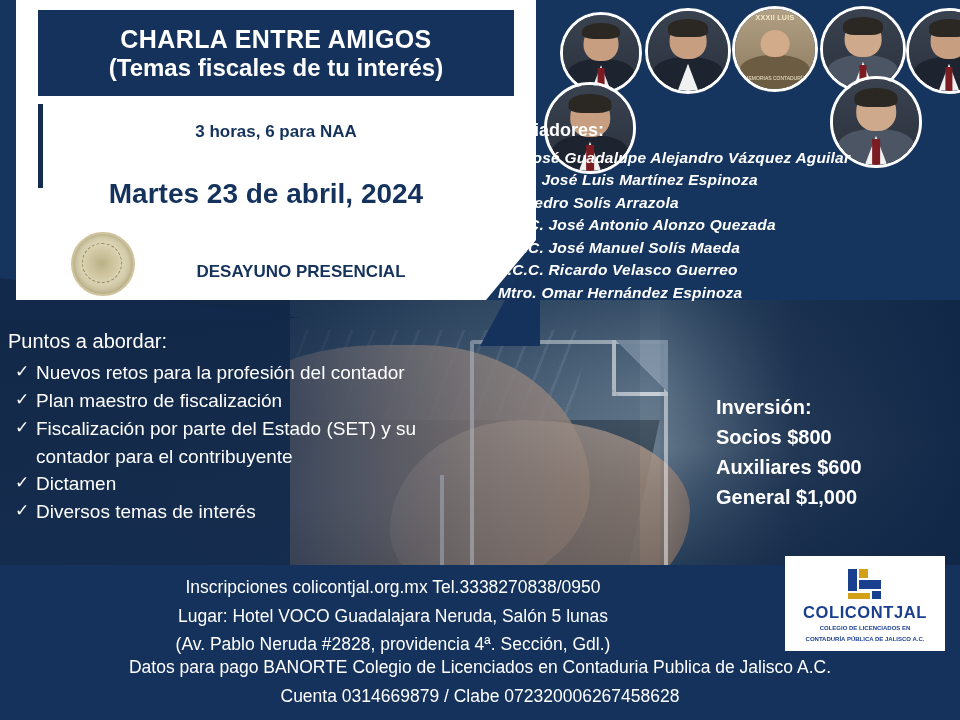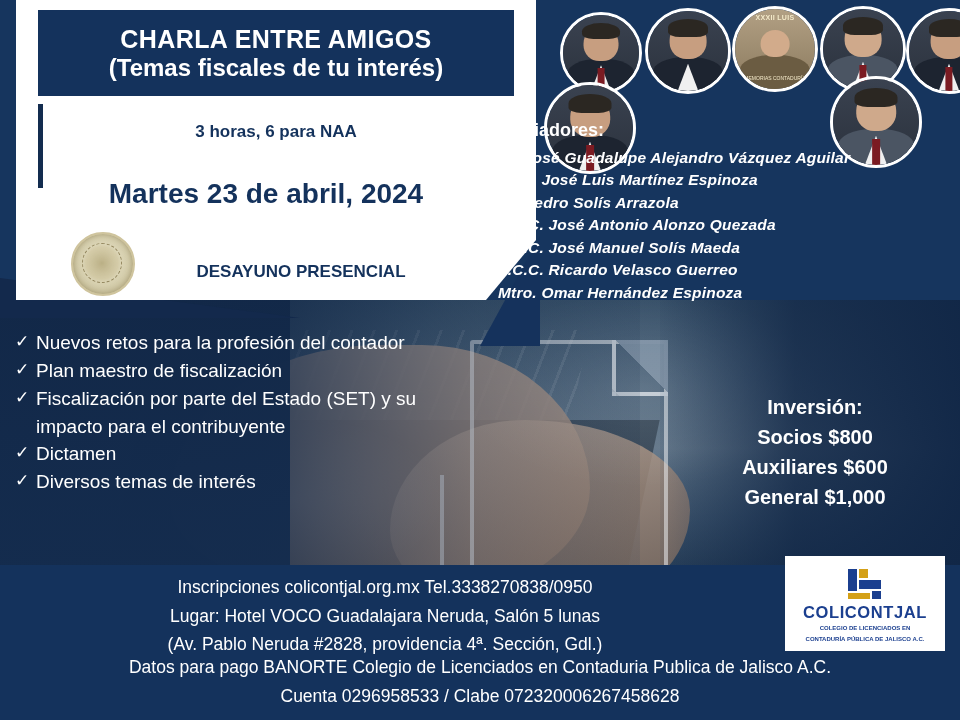--- a/index.html
+++ b/index.html
@@ -377,42 +377,42 @@
   .bullet-text { flex: 1; }
   .bullet-cont {
     padding-left: 28px;
     font-size: 19px;
     line-height: 1.42;
   }
 
   
   .pricing {
     position: absolute;
-    right: 30px; top: 392px;
+    right: 14px; top: 392px;
     width: 230px;
-    text-align: center;
     color: #ffffff;
     font-weight: bold;
   }
   .pricing-title { font-size: 20px; line-height: 1.5; }
   .pricing-row { font-size: 20px; line-height: 1.5; }
 
   
   .footer {
     position: absolute;
     left: 0; top: 565px;
     width: 960px; height: 155px;
     background: #14325c;
   }
   .footer-text {
     position: absolute;
     left: 0; top: 8px;
     width: 770px;
     text-align: center;
     color: #ffffff;
+    padding-left: 8px;
   }
   .footer-line {
     font-size: 17.5px;
     line-height: 1.63;
   }
   .footer-wide {
     position: absolute;
     left: 0; top: 88px;
     width: 960px;
     text-align: center;
@@ -564,36 +564,37 @@
     <div class="mediator-name">Dr. José Guadalupe  Alejandro  Vázquez Aguilar</div>
     <div class="mediator-name">Mtro. José Luis Martínez  Espinoza</div>
     <div class="mediator-name">Dr.  Pedro Solís  Arrazola</div>
     <div class="mediator-name">L.C.C. José  Antonio  Alonzo  Quezada</div>
     <div class="mediator-name">L.C.C. José  Manuel  Solís  Maeda</div>
     <div class="mediator-name">L.C.C. Ricardo  Velasco  Guerreo</div>
     <div class="mediator-name">Mtro.  Omar  Hernández  Espinoza</div>
   </div>
 
   <div class="bullets">
+    <div class="bullets-title">Puntos a abordar:</div>
 
     <div class="bullet-row">
       <div class="check">✓</div>
       <div class="bullet-text">Nuevos retos para la profesión del contador</div>
     </div>
 
     <div class="bullet-row">
       <div class="check">✓</div>
       <div class="bullet-text">Plan maestro de fiscalización</div>
     </div>
 
     <div class="bullet-row">
       <div class="check">✓</div>
       <div class="bullet-text">Fiscalización por parte del Estado (SET) y su</div>
     </div>
-    <div class="bullet-cont">impacto para el contribuyente</div>
+    <div class="bullet-cont">contador para el contribuyente</div>
 
     <div class="bullet-row">
       <div class="check">✓</div>
       <div class="bullet-text">Dictamen</div>
     </div>
 
     <div class="bullet-row">
       <div class="check">✓</div>
       <div class="bullet-text">Diversos temas de interés</div>
     </div>
@@ -607,21 +608,21 @@
   </div>
 
   <div class="footer">
     <div class="footer-text">
       <div class="footer-line">Inscripciones colicontjal.org.mx Tel.3338270838/0950</div>
       <div class="footer-line">Lugar: Hotel VOCO Guadalajara Neruda, Salón 5 lunas</div>
       <div class="footer-line">(Av. Pablo Neruda #2828,  providencia 4ª. Sección, Gdl.)</div>
     </div>
     <div class="footer-wide">
       <div class="footer-line">Datos para pago BANORTE Colegio de Licenciados en  Contaduria Publica de Jalisco A.C.</div>
-      <div class="footer-line">Cuenta 0296958533  / Clabe 072320006267458628</div>
+      <div class="footer-line">Cuenta 0314669879  / Clabe 072320006267458628</div>
     </div>
   </div>
 
   <div class="logo-box">
     <div class="logo-mark">
       <div class="bar b1"></div>
       <div class="bar b2"></div>
       <div class="bar b3"></div>
       <div class="bar b4"></div>
       <div class="bar b5"></div>

